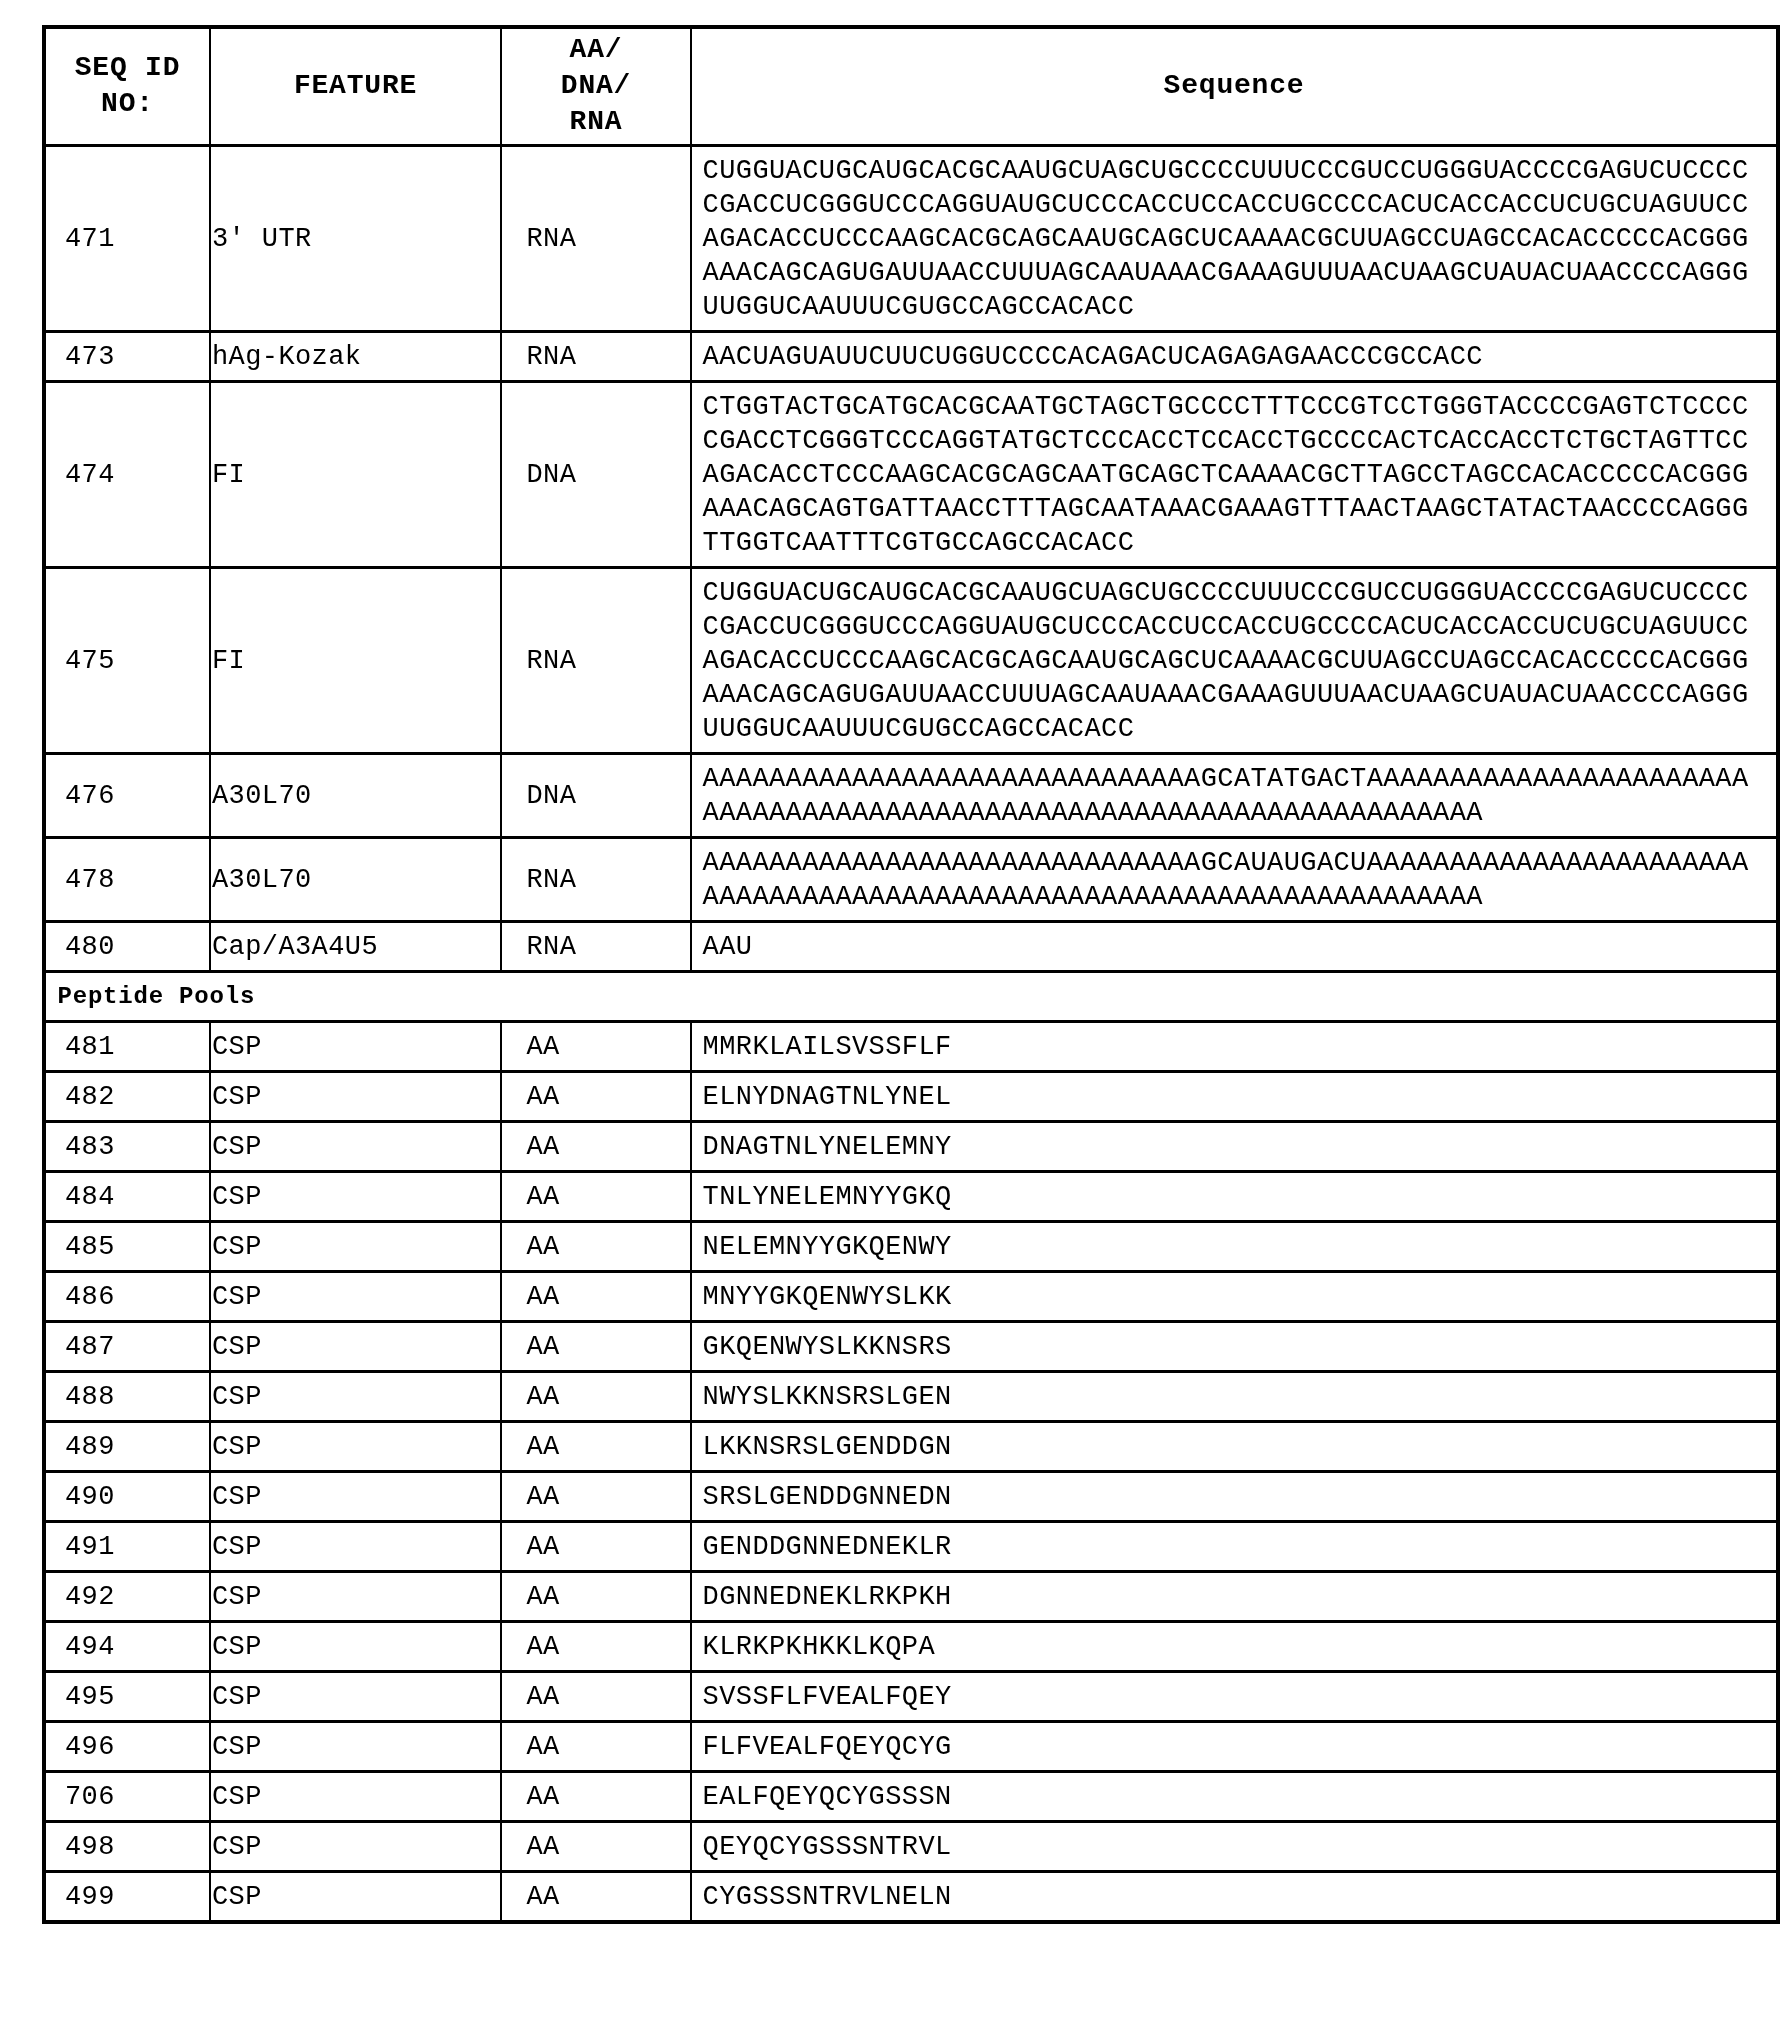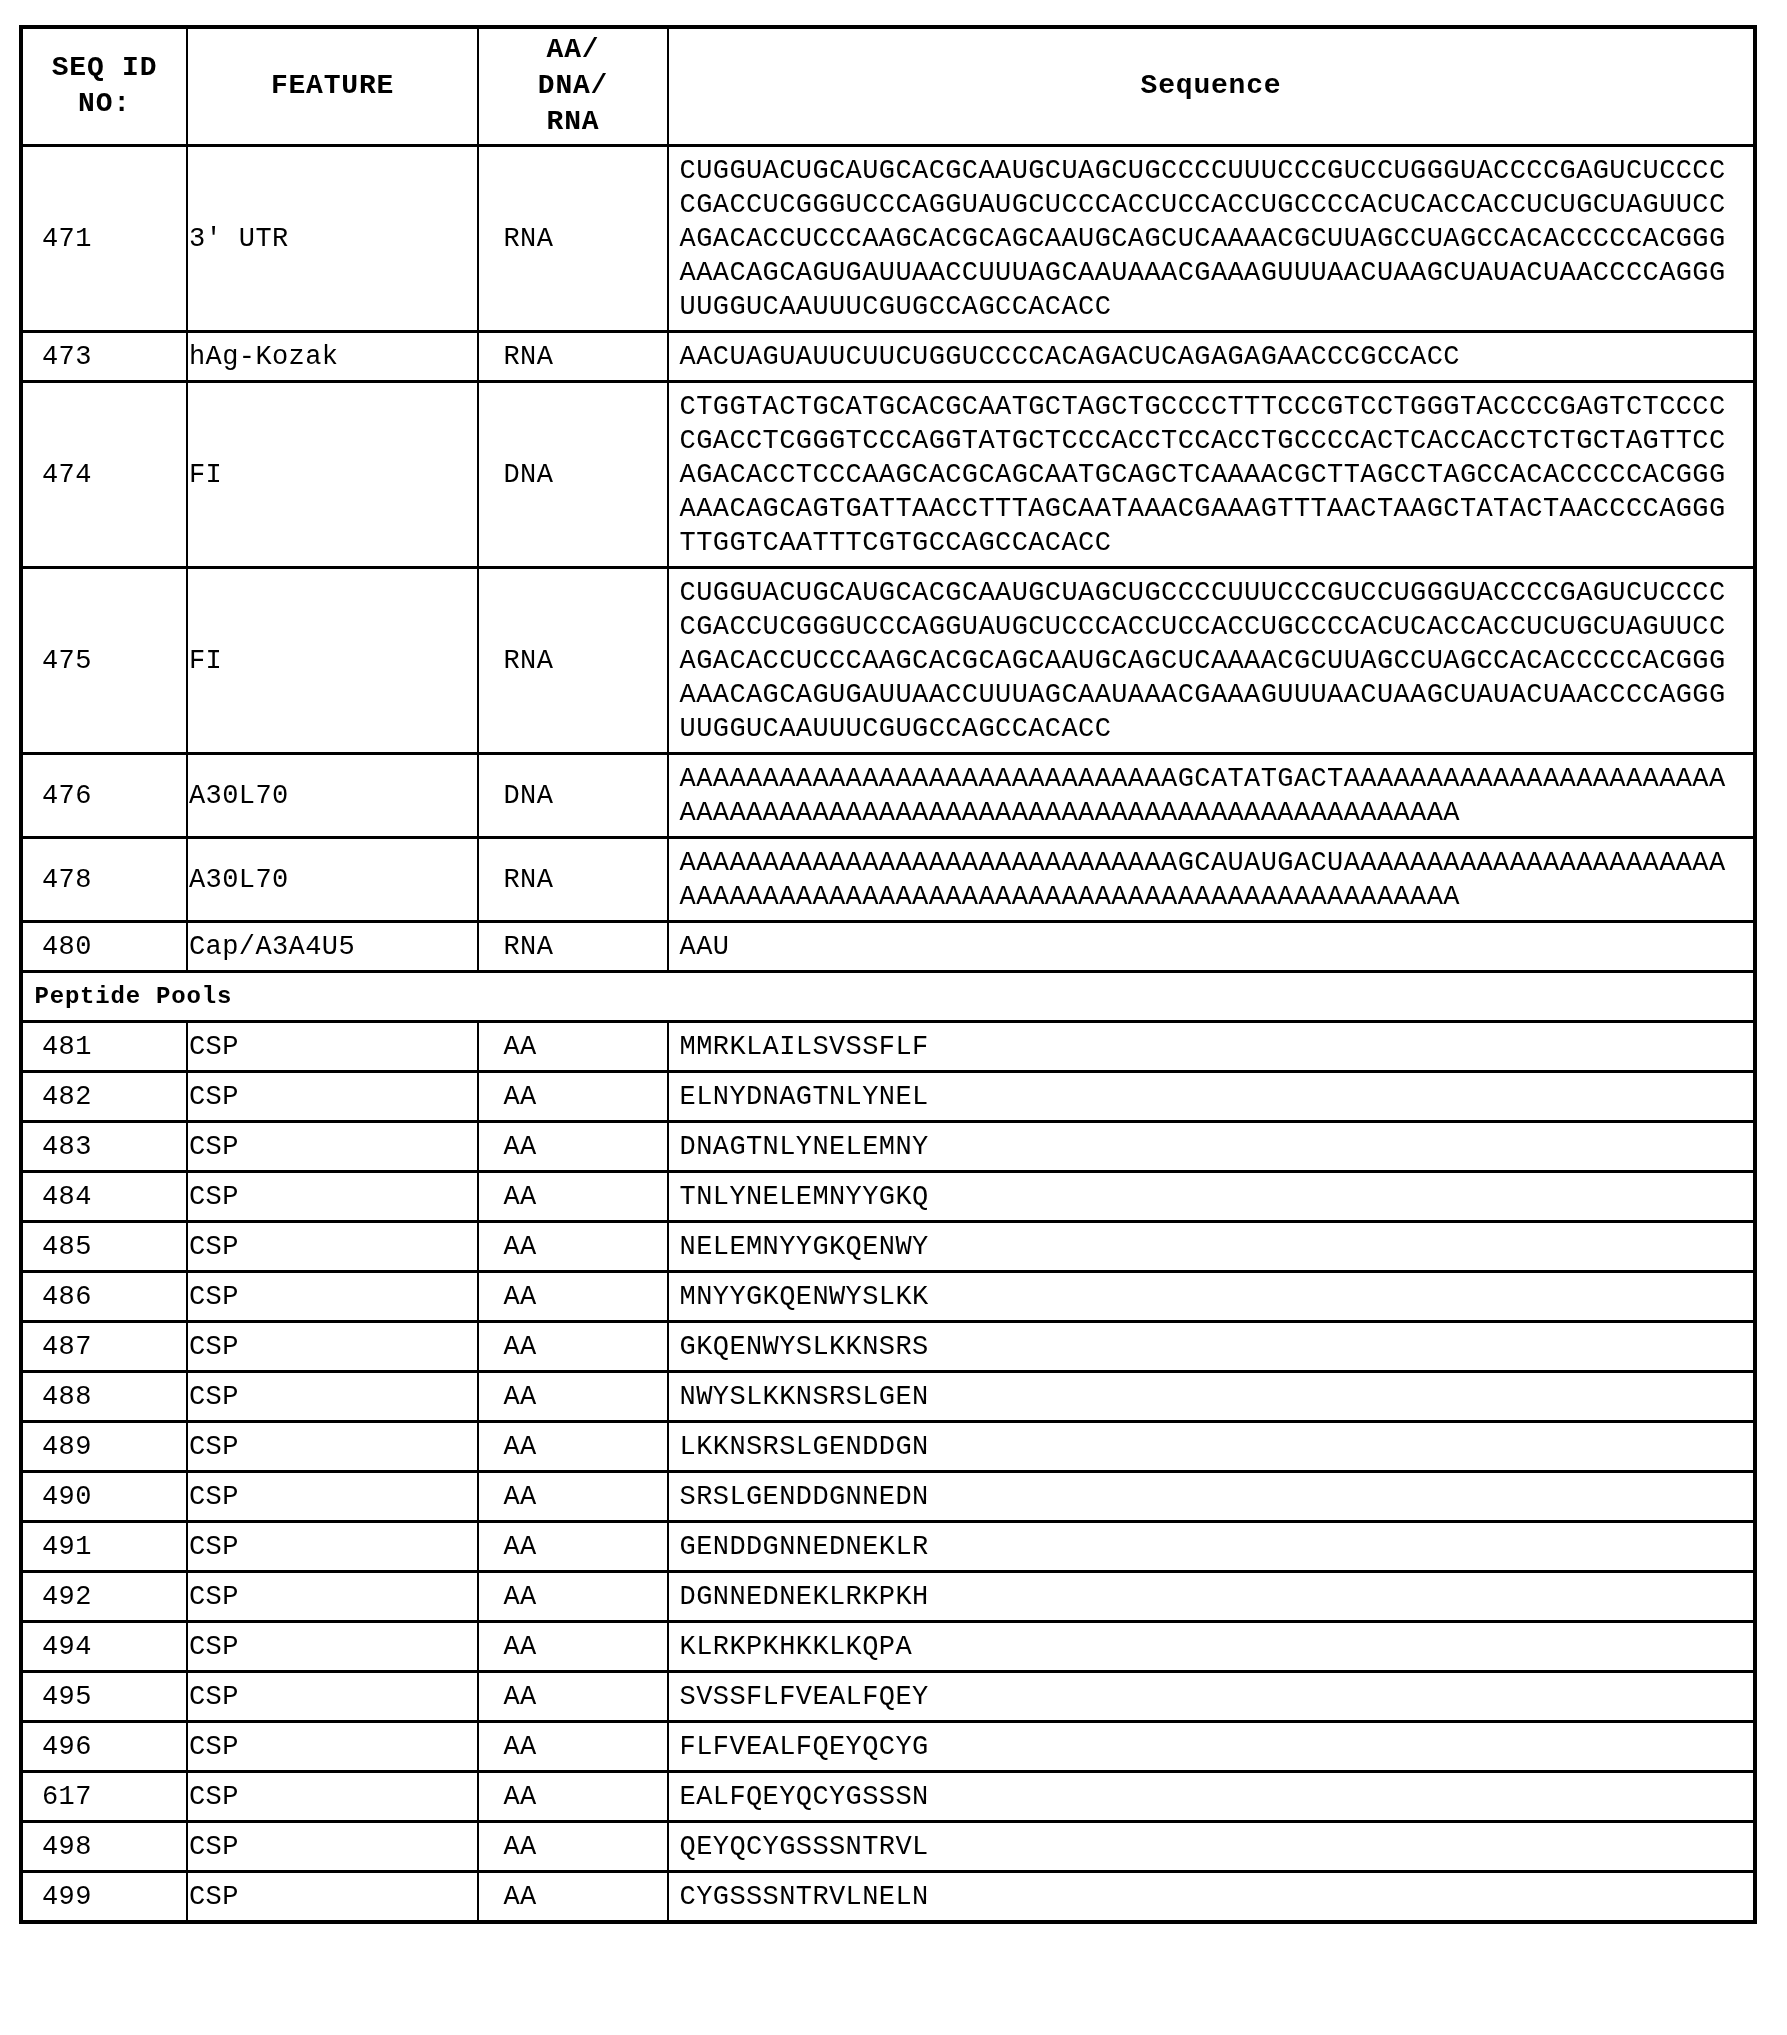--- a/index.html
+++ b/index.html
@@ -11,21 +11,21 @@
     position: relative;
     width: 1787px;
     height: 2035px;
     background: #ffffff;
     overflow: hidden;
     font-family: "Liberation Mono", "DejaVu Sans Mono", monospace;
     color: #000000;
   }
   table.seq-table {
     position: absolute;
-    left: 19px;
+    left: 42px;
     top: 24.5px;
     width: 1738px;
     border-collapse: collapse;
     table-layout: fixed;
     border: 4.9px solid #000;
   }
   th, td {
     border: solid #000;
     border-width: 3.3px 2.5px;
     vertical-align: middle;
@@ -257,21 +257,21 @@
   </tr>
 
   <tr>
     <td class="seq-id">496</td>
     <td class="feature">CSP</td>
     <td class="seq-type">AA</td>
     <td class="sequence">FLFVEALFQEYQCYG</td>
   </tr>
 
   <tr>
-    <td class="seq-id">617</td>
+    <td class="seq-id">706</td>
     <td class="feature">CSP</td>
     <td class="seq-type">AA</td>
     <td class="sequence">EALFQEYQCYGSSSN</td>
   </tr>
 
   <tr>
     <td class="seq-id">498</td>
     <td class="feature">CSP</td>
     <td class="seq-type">AA</td>
     <td class="sequence">QEYQCYGSSSNTRVL</td>

